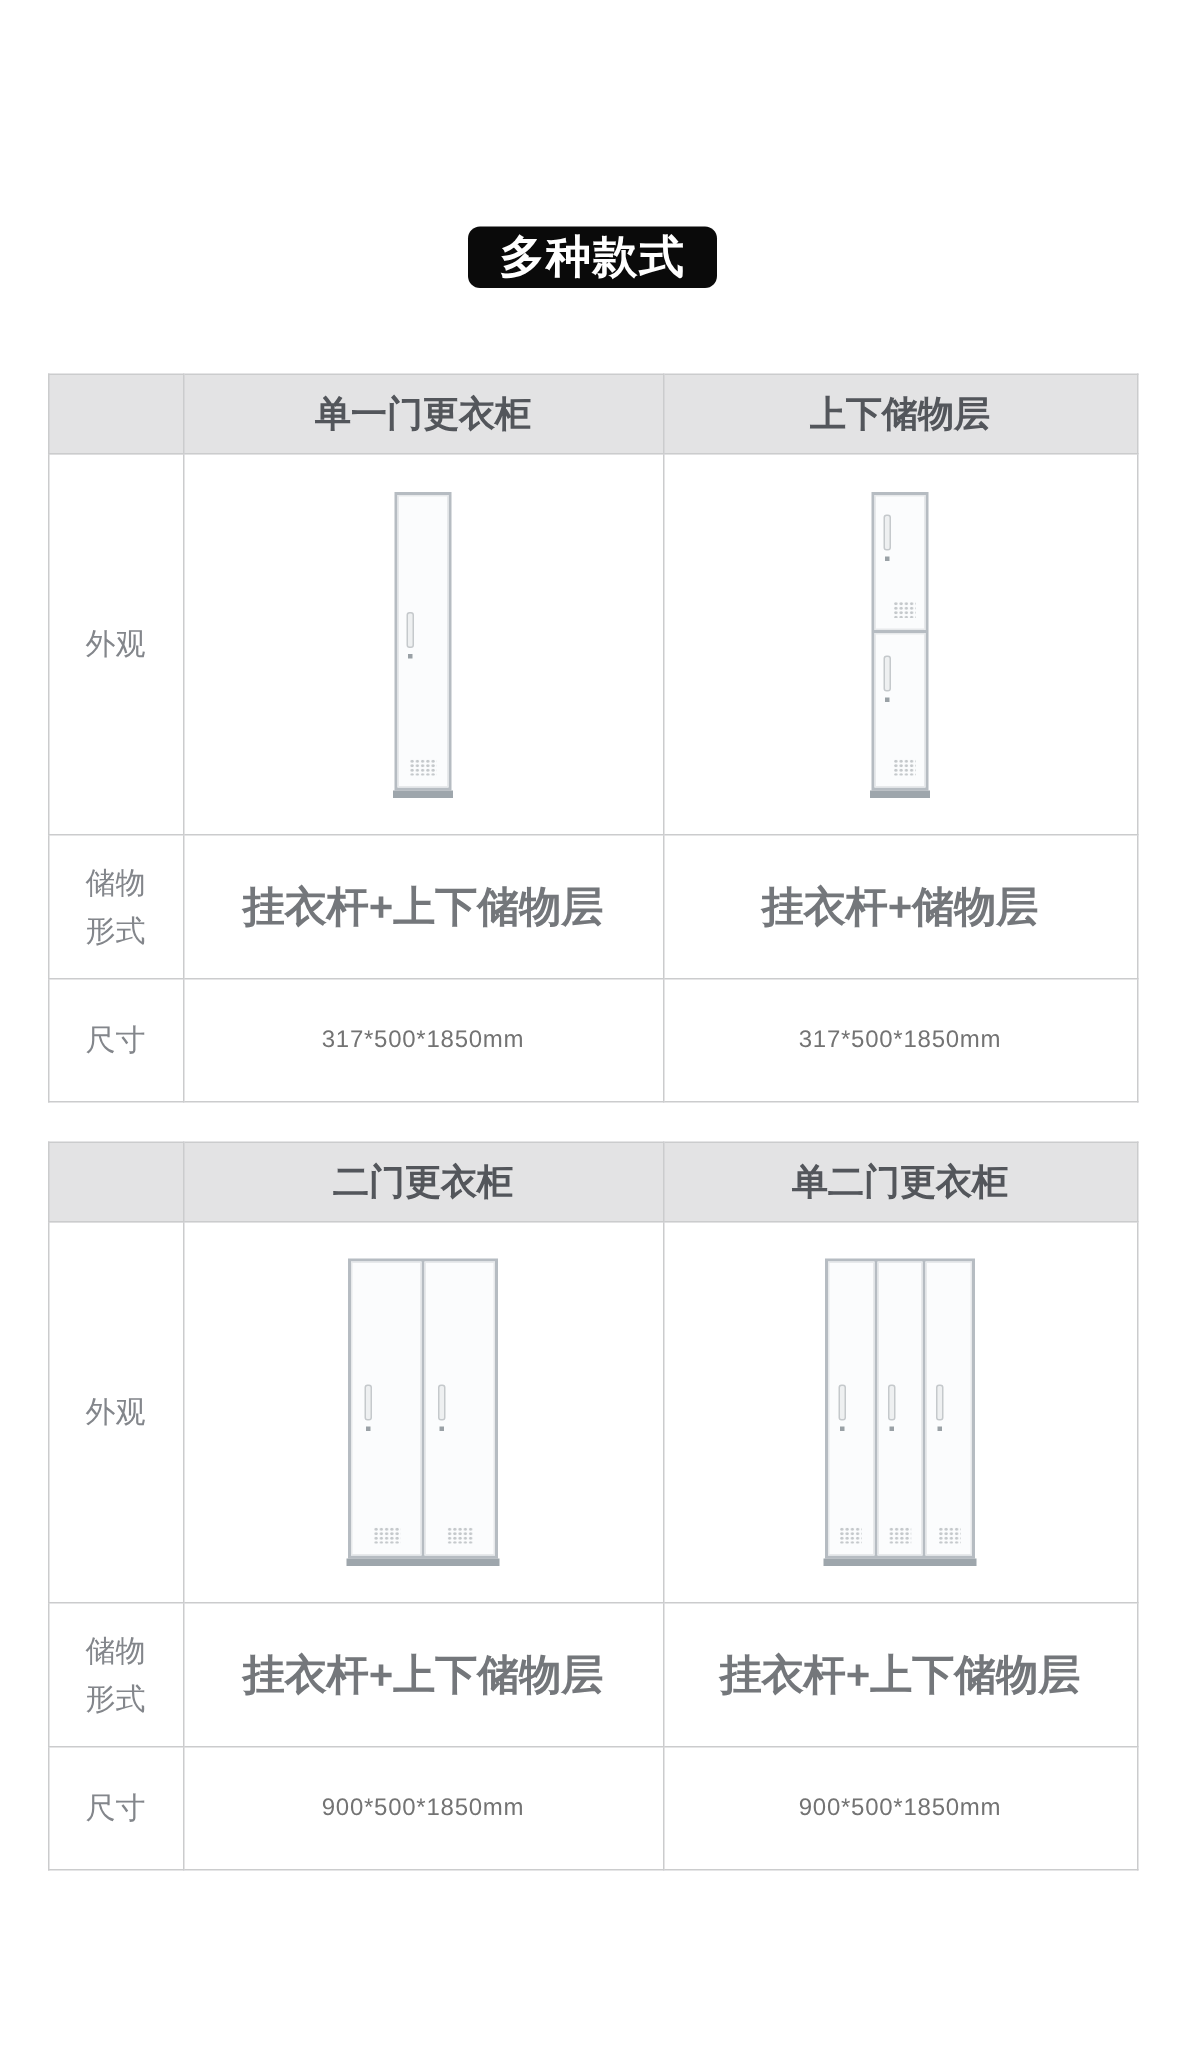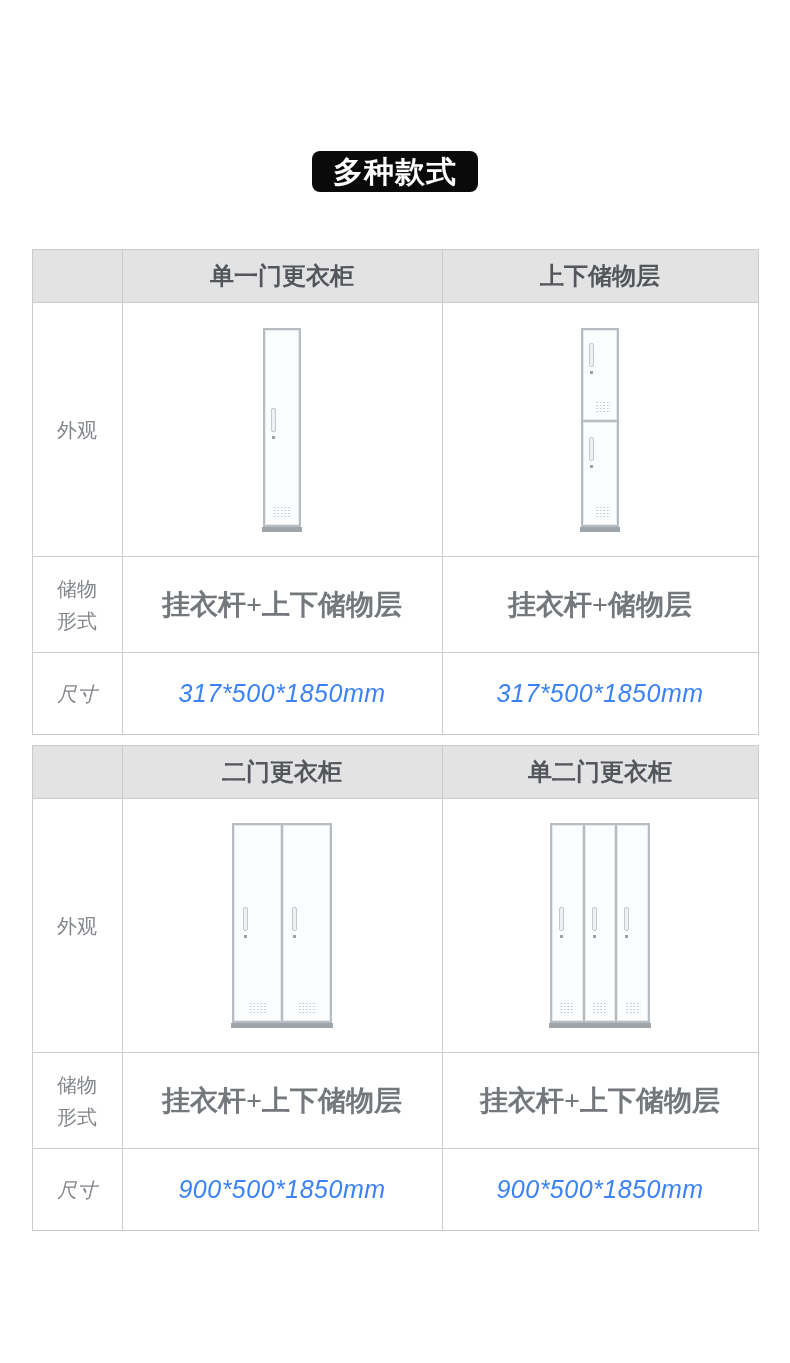--- a/index.html
+++ b/index.html
@@ -19,31 +19,31 @@
 
   
   .intro { margin-top:34px; text-align:center; color:#8a8a8a; font-size:24px; line-height:44px; }
   .intro div { white-space:nowrap; }
 
   
   table.spec {
     width:726px; margin:0 auto; border-collapse:collapse; table-layout:fixed;
   }
   table.spec.first { margin-top:57px; }
-  table.spec.second { margin-top:10px; }
+  table.spec.second { margin-top:26px; }
   table.spec th, table.spec td { border:1px solid #cbcccd; text-align:center; vertical-align:middle; }
   tr.head-row { height:53px; }
   tr.head-row th { background:#e3e3e4; font-size:24px; font-weight:600; color:#53565b; }
   tr.appearance-row { height:254px; }
-  tr.storage-row { height:96px;font-family:Liberation Serif, serif; }
-  tr.size-row { height:82px;font-style:italic; }
+  tr.storage-row { height:96px; }
+  tr.size-row { height:82px; }
   td.rowlabel { font-size:20px; font-weight:400; color:#83868b; line-height:32px; }
   td.rowlabel.pre { white-space:pre-line; }
   td.value { font-size:28px; font-weight:600; color:#74777b; }
-  td.sizeval { font-size:25px; font-weight:400; color:#3b82f6; letter-spacing:0.5px; }
+  td.sizeval { font-size:16px; font-weight:400; color:#737373; letter-spacing:0.5px; }
   td.imgcell { background:#ffffff; }
 
   
   .locker { display:inline-flex; flex-direction:column; vertical-align:middle; }
   .locker.single, .locker.stacked { width:38px; height:204px; }
   .locker.wide2, .locker.wide3 { width:100px; height:205px; }
   .lk-body { flex:1; background:#b6bcc2; padding:2px; display:grid; gap:2px; }
   .locker.stacked .lk-body { grid-template-rows:47fr 53fr; }
   .locker.wide2 .lk-body { grid-template-columns:1fr 1fr; }
   .locker.wide3 .lk-body { grid-template-columns:1fr 1fr 1fr; }

